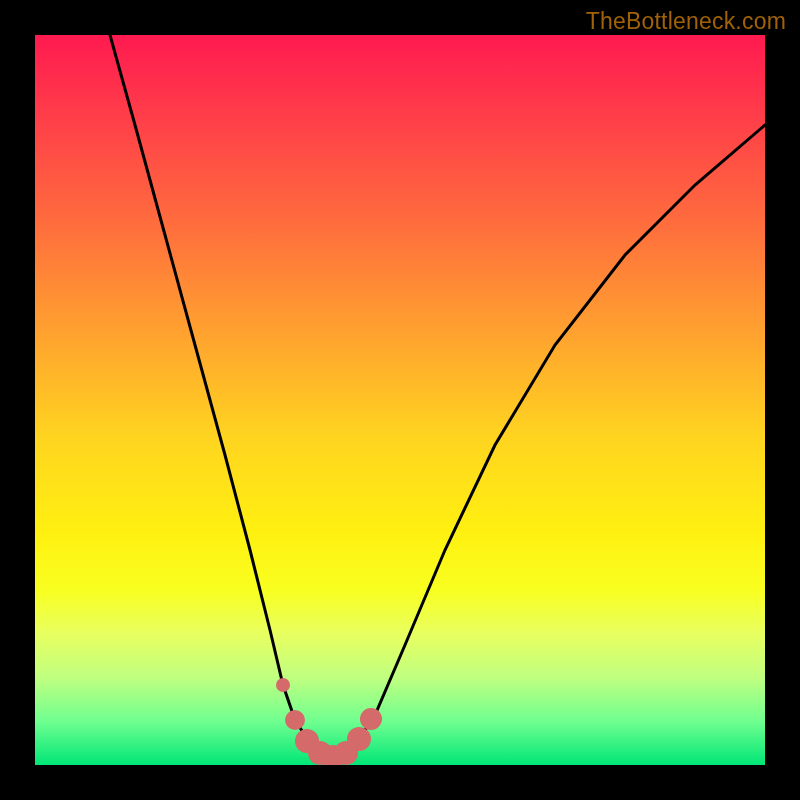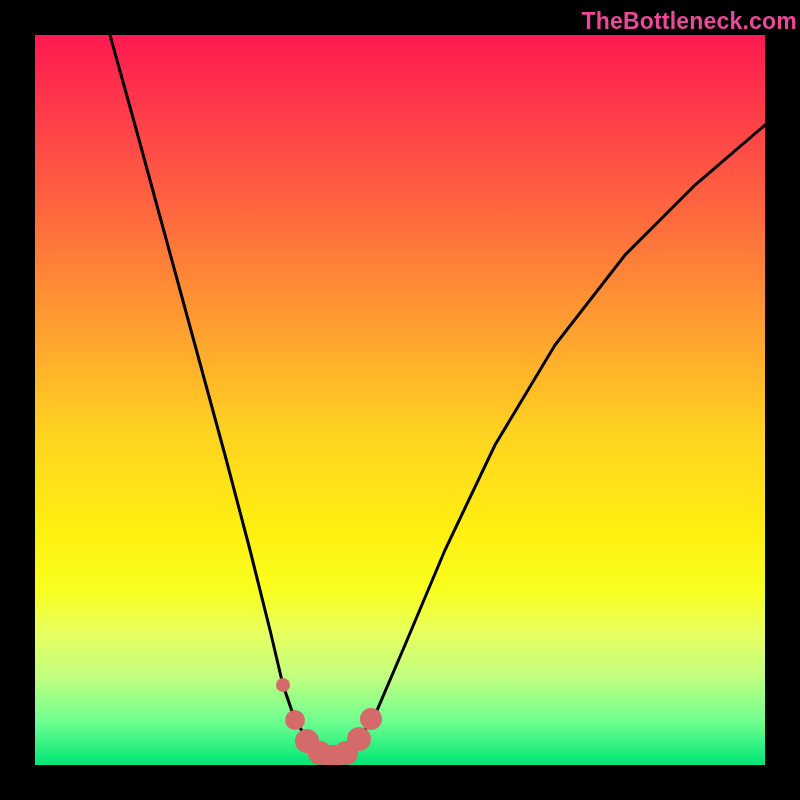--- a/index.html
+++ b/index.html
@@ -33,25 +33,25 @@
       #f8ff20 76%,
       #e8ff60 82%,
       #c0ff80 88%,
       #70ff90 94%,
       #00e676 100%
     );
   }
   .watermark {
     position: absolute;
     top: 8px;
-    right: 3px;
-    color: #ec4899;
+    right: 14px;
+    color: #a16207;
     font-size: 23px;
     letter-spacing: 0.2px;
-    font-weight: 700;
+    font-weight: 400;
   }
   svg {
     position: absolute;
     inset: 0;
   }
 </style>
 </head>
 <body>
 
 <div class="frame">

